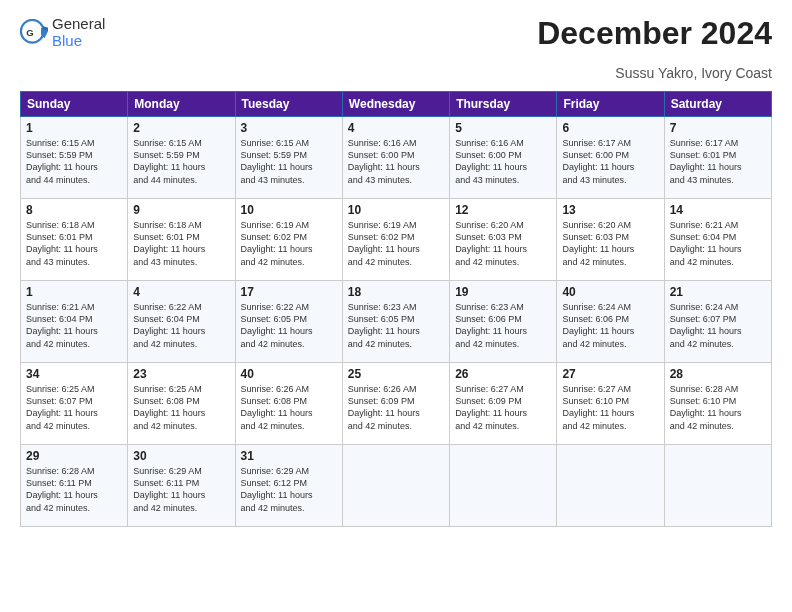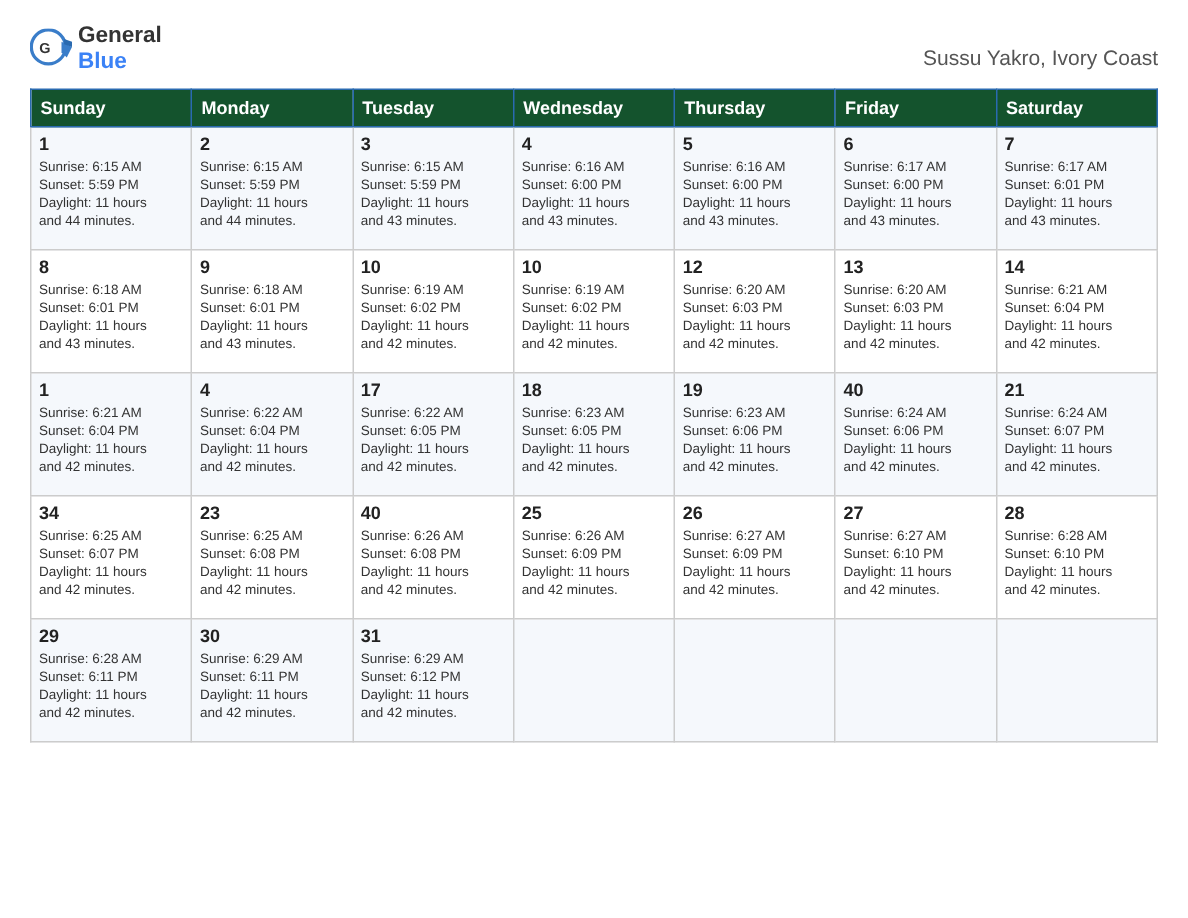--- a/index.html
+++ b/index.html
@@ -20,21 +20,21 @@
       align-items: flex-start;
       margin-bottom: 10px;
     }
     .logo {
       display: flex;
       align-items: center;
       gap: 0px;
     }
     .logo-text {
       font-size: 15px;
-      font-weight: bold;
+      font-weight: normal;
       color: #333;
       line-height: 1.1;
     }
     .logo-text .general { display: block; }
     .logo-text .blue { display: block; color: #3b82f6; }
     .logo-icon {
       width: 28px;
       height: 28px;
       margin-right: 4px;
     }
@@ -51,21 +51,21 @@
       font-size: 14px;
       color: #555;
       margin-top: 14px;
     }
     .calendar {
       width: 100%;
       border-collapse: collapse;
       font-size: 9.5px;
     }
     .calendar thead th {
-      background-color: #14532d;
+      background-color: #4c1d95;
       color: #fff;
       font-weight: bold;
       font-size: 12px;
       padding: 5px 6px;
       text-align: left;
       border: 1px solid #2a6ab0;
     }
     .calendar tbody td {
       border: 1px solid #ccc;
       vertical-align: top;
@@ -107,20 +107,21 @@
         <text x="7" y="19" font-size="11" font-weight="bold" fill="#333" font-family="Arial">G</text>
         <polygon points="24,10 32,14 28,22 24,18" fill="#3a7dc9"></polygon>
         <polygon points="26,8 32,10 32,14 26,12" fill="#2a6ab0"></polygon>
       </svg>
       <div class="logo-text">
         <span class="general">General</span>
         <span class="blue">Blue</span>
       </div>
     </div>
     <div class="title-block">
+      <div class="month-title">December 2024</div>
       <div class="location">Sussu Yakro, Ivory Coast</div>
     </div>
   </div>
 
   <table class="calendar">
     <thead>
       <tr>
       <th>Sunday</th>
           <th>Monday</th>
           <th>Tuesday</th>

